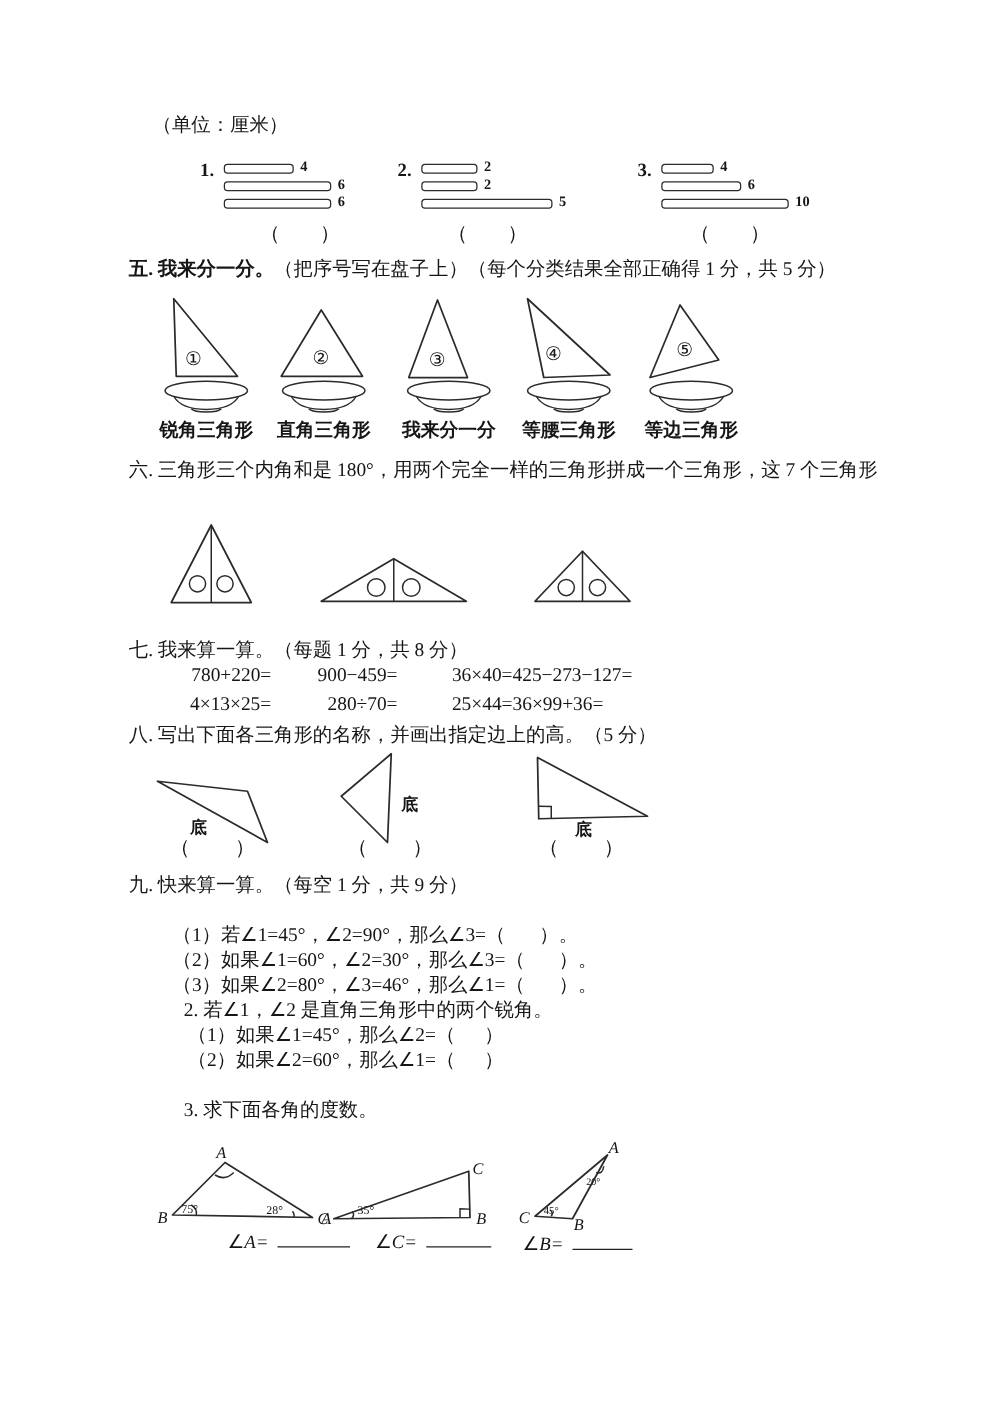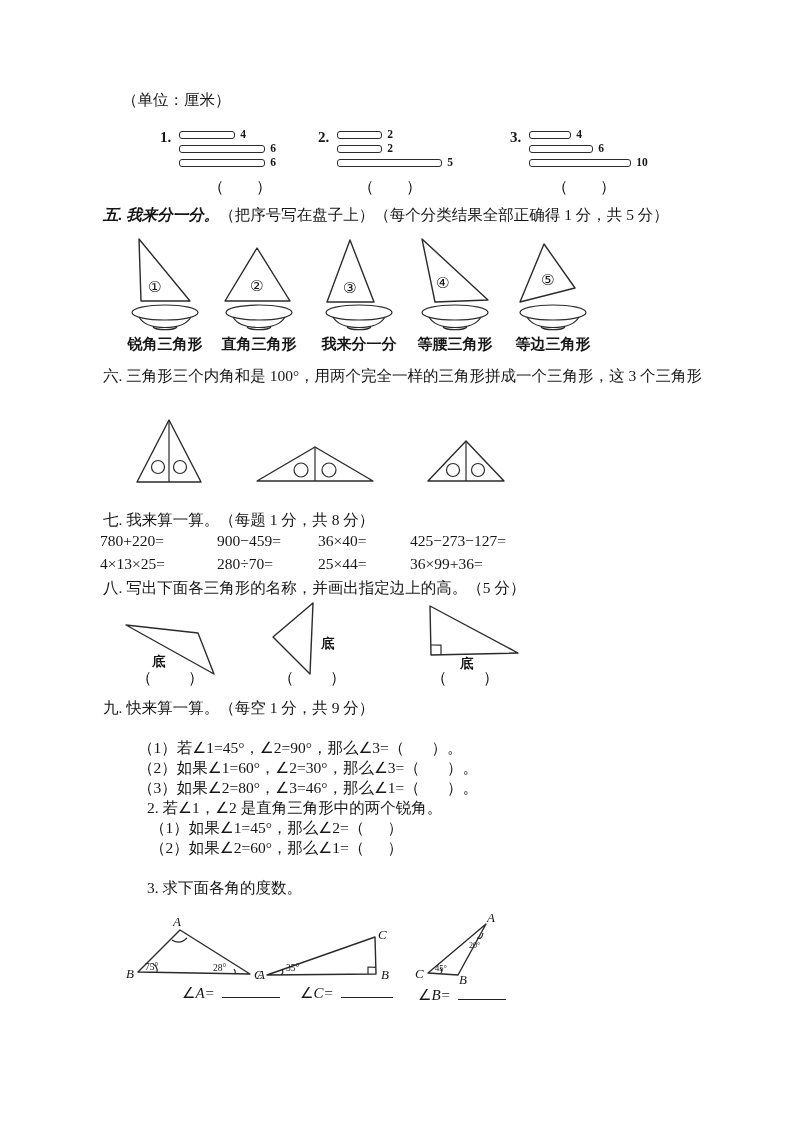--- a/index.html
+++ b/index.html
@@ -2,21 +2,21 @@
 <html><head>
 <meta charset="utf-8">
 <style>
   html,body{margin:0;padding:0;background:#e8e8e8;}
   .page{
     position:relative;width:793px;height:1121px;margin:0 auto;background:#ffffff;
     font-family:"Liberation Serif","DejaVu Sans",serif;color:#161616;font-size:15.5px;
     overflow:hidden;
   }
   .abs{position:absolute;white-space:pre;}
-  .bold{font-weight:bold;font-style:italic;}
+  .bold{font-weight:bold;}
   
   .stick-group{position:absolute;}
   .sg-top{display:flex;align-items:flex-start;gap:8px;}
   .sg-label{font-weight:bold;font-size:15px;line-height:12px;padding-top:1px;}
   .stick-row{display:flex;align-items:center;gap:5px;margin-bottom:5px;height:9px;}
   .stick{display:inline-block;height:6px;border:1.5px solid #2b2b2b;border-radius:3px;background:#fff;}
   .stick-len{font-weight:bold;font-size:11.5px;line-height:9px;}
   .sg-blank{margin-top:5px;font-size:16px;white-space:pre;}
   
   .s5cell{position:absolute;width:96px;text-align:center;}
@@ -26,21 +26,21 @@
   
   svg .ln{fill:none;stroke:#2b2b2b;stroke-width:1.4;stroke-linejoin:round;stroke-linecap:round;}
   svg .thin{fill:none;stroke:#2b2b2b;stroke-width:1.2;}
   svg text{fill:#161616;font-family:"Liberation Serif","DejaVu Sans",serif;}
   .cnum{font-size:15px;font-family:"DejaVu Sans",sans-serif;}
   .vtx{font-size:13px;font-style:italic;}
   .ang{font-size:9.5px;}
   .di{font-size:13.5px;font-weight:bold;}
   
   .eq-row{position:absolute;left:100px;display:grid;grid-template-columns:117px 101px 92px auto;}
-  .eq{white-space:pre;}
+  .eq{white-space:pre;text-align:right;}
   
   .ans-item{position:absolute;font-size:15px;font-style:italic;}
   .ans-line{display:inline-block;border-bottom:1.5px solid #222;height:12px;margin-left:7px;}
   .blank-paren{position:absolute;font-size:16px;text-align:center;white-space:pre;}
   .footer{position:absolute;left:0;right:0;text-align:center;font-weight:bold;font-size:15.5px;}
 </style>
 </head>
 <body>
 
 <div class="page">
@@ -170,21 +170,21 @@
       <text class="cnum" x="36" y="48">⑤</text>
     </svg>
     <svg class="plate" width="70" height="27" viewBox="0 0 70 27">
       <ellipse class="thin" cx="35" cy="8.5" rx="33" ry="7.5"></ellipse>
       <path class="thin" d="M9,13 C13,20 22,23.5 35,23.5 C48,23.5 57,20 61,13"></path>
       <path class="thin" d="M23,23 C26,26.5 44,26.5 47,23"></path>
     </svg>
     <div class="cat-label">等边三角形</div>
   </div>
 
-  <div class="abs" style="left:103px;top:366px">六. 三角形三个内角和是 100°，用两个完全一样的三角形拼成一个三角形，这 3 个三角形</div>
+  <div class="abs" style="left:103px;top:366px">六. 三角形三个内角和是 180°，用两个完全一样的三角形拼成一个三角形，这 7 个三角形</div>
 
   <svg class="abs" style="left:134px;top:418px" width="70" height="66" viewBox="0 0 70 66">
     <path class="ln" d="M35,2 L3,64 L67,64 Z"></path>
     <path class="thin" d="M35,2 L35,64"></path>
     <circle class="thin" cx="24" cy="49" r="6.5"></circle>
     <circle class="thin" cx="46" cy="49" r="6.5"></circle>
   </svg>
   <svg class="abs" style="left:255px;top:445px" width="120" height="38" viewBox="0 0 120 38">
     <path class="ln" d="M60,2 L2,36 L118,36 Z"></path>
     <path class="thin" d="M60,2 L60,36"></path>

